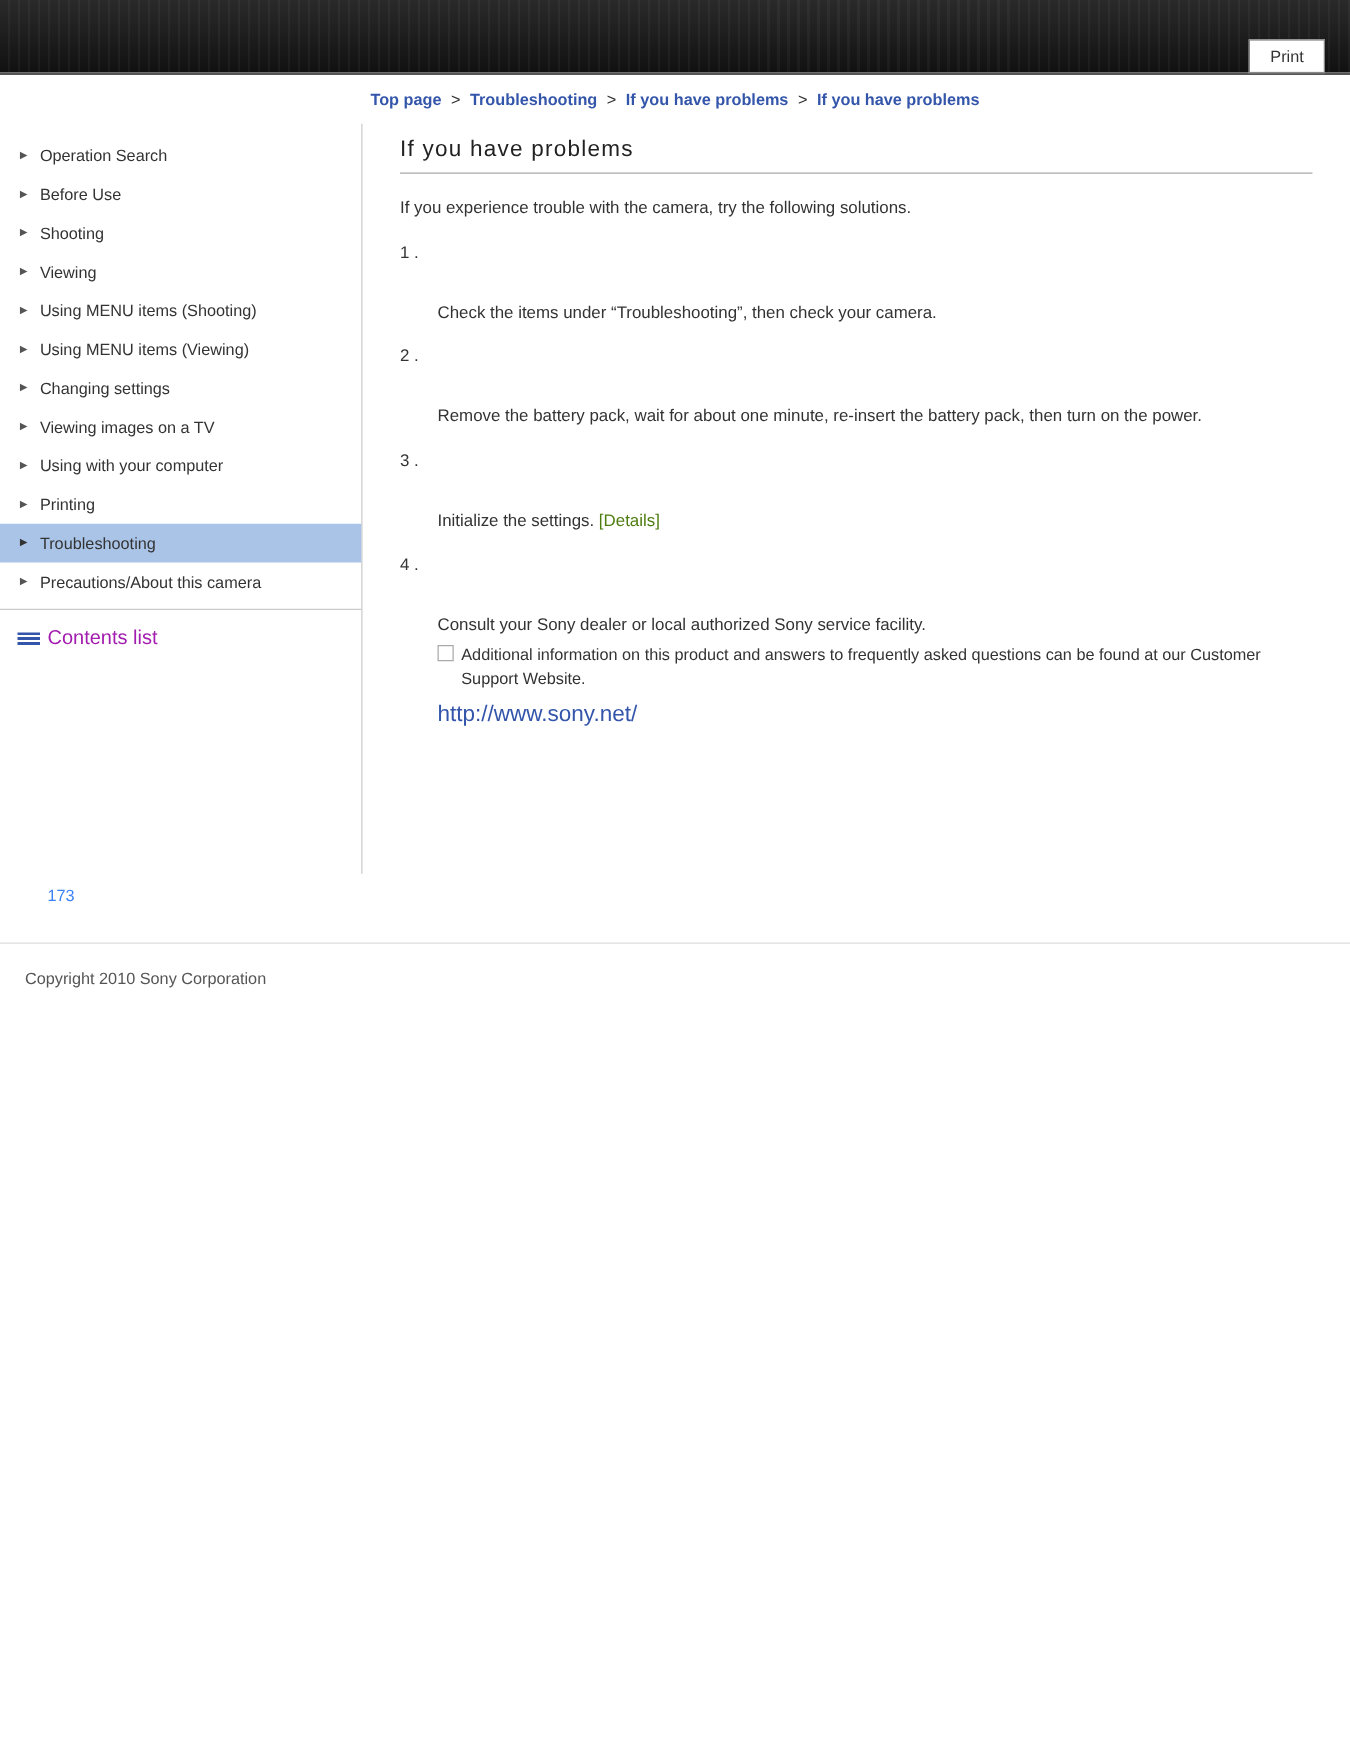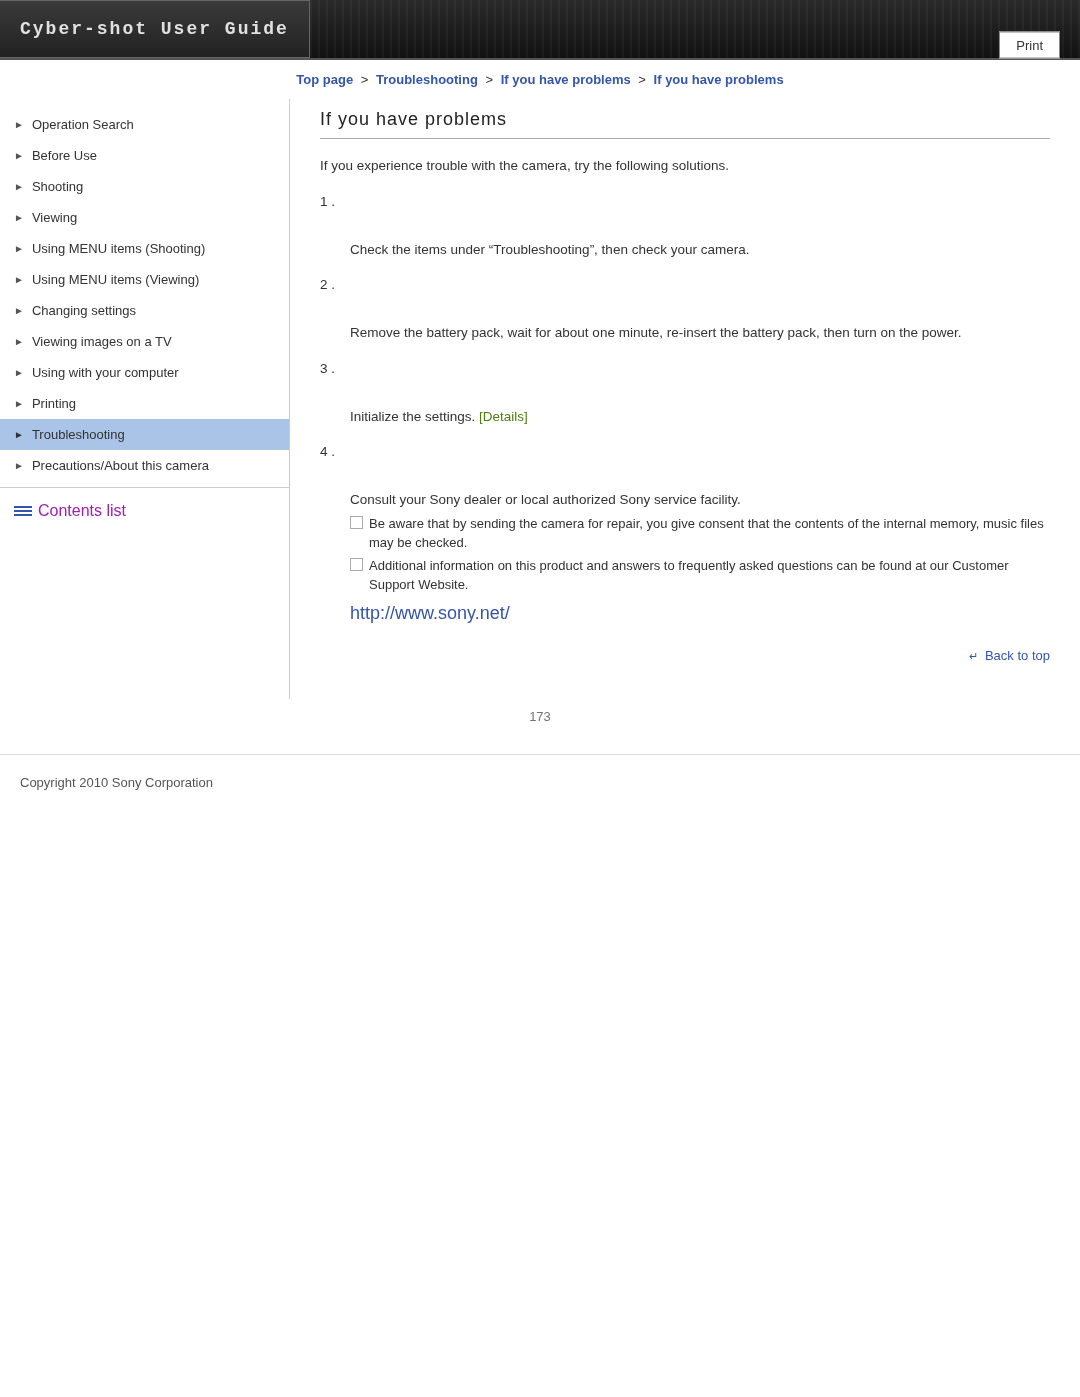--- a/index.html
+++ b/index.html
@@ -245,34 +245,31 @@
     
     .footer {
       text-align: left;
       padding: 20px;
       font-size: 13px;
       color: #555;
       border-top: 1px solid #ddd;
       margin-top: 20px;
     }
     .page-number {
-      text-align: center;
       padding: 10px;
       font-size: 13px;
-      color: #737373;
+      color: #3b82f6;
+      margin-left: 28px;
     }
   </style>
 </head>
 <body>
 
 <div class="header">
   <div class="header-stripe-bg"></div>
-  <div class="header-title-box">
-    <span class="header-title">Cyber-shot User Guide</span>
-  </div>
   <button class="header-print-btn">Print</button>
 </div>
 
 <div class="breadcrumb-bar">
   <a class="breadcrumb-link">Top page</a>
   <span class="breadcrumb-separator">&gt;</span>
   <a class="breadcrumb-link">Troubleshooting</a>
   <span class="breadcrumb-separator">&gt;</span>
   <a class="breadcrumb-link">If you have problems</a>
   <span class="breadcrumb-separator">&gt;</span>
@@ -365,38 +362,28 @@
           <a class="link-blue">[Details]</a>
         </div>
       </li>
 
       <li class="step-item">
         <span class="step-num">4 .</span>
         <div class="step-body">
           <span>Consult your Sony dealer or local authorized Sony service facility.</span>
           <div class="step-note">
             <span class="checkbox-placeholder"></span>
-            <span>Be aware that by sending the camera for repair, you give consent that the contents of the internal memory, music files may be checked.</span>
-          </div>
-          <div class="step-note">
-            <span class="checkbox-placeholder"></span>
             <span>Additional information on this product and answers to frequently asked questions can be found at our Customer Support Website.</span>
           </div>
           <a class="link-blue sony-url">http://www.sony.net/</a>
         </div>
       </li>
 
     </ol>
 
-    <div class="back-to-top">
-      <a class="link-blue">
-        <span class="back-to-top-arrow">↵</span>
-        <span>Back to top</span>
-      </a>
-    </div>
   </div>
 
 </div>
 
 <div class="page-number">173</div>
 
 <div class="footer">
   <span>Copyright 2010 Sony Corporation</span>
 </div>
 

